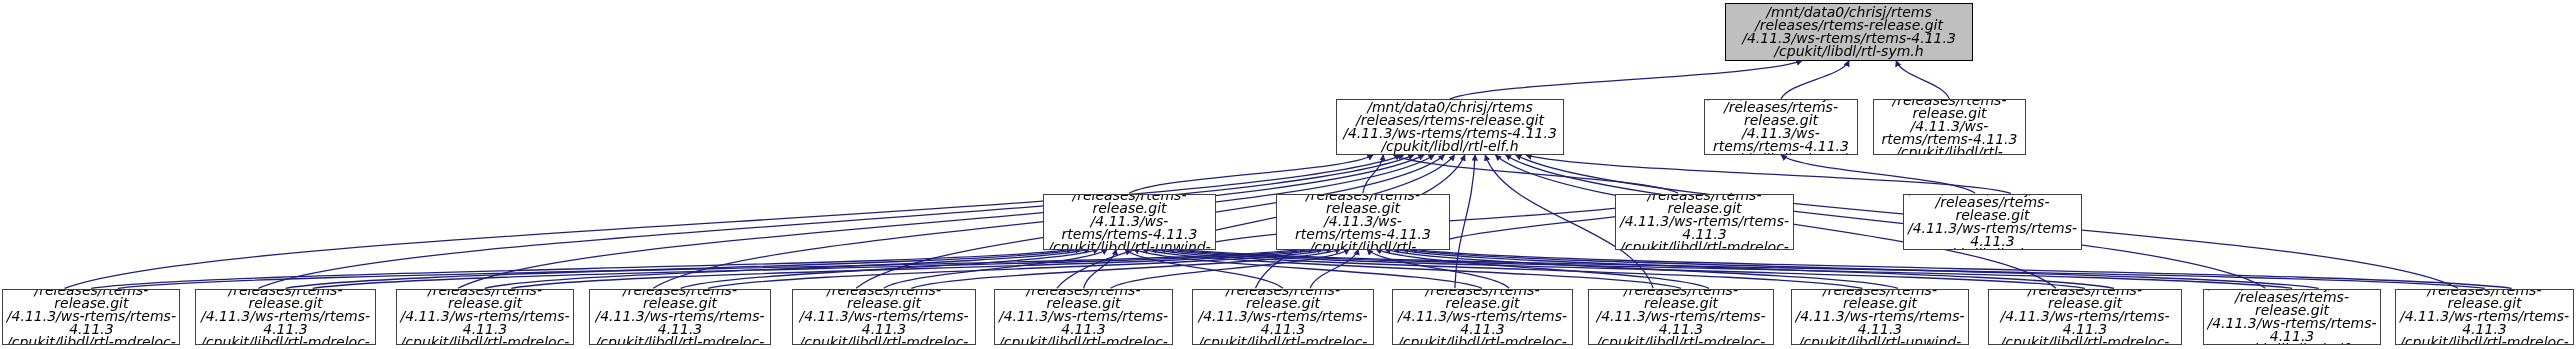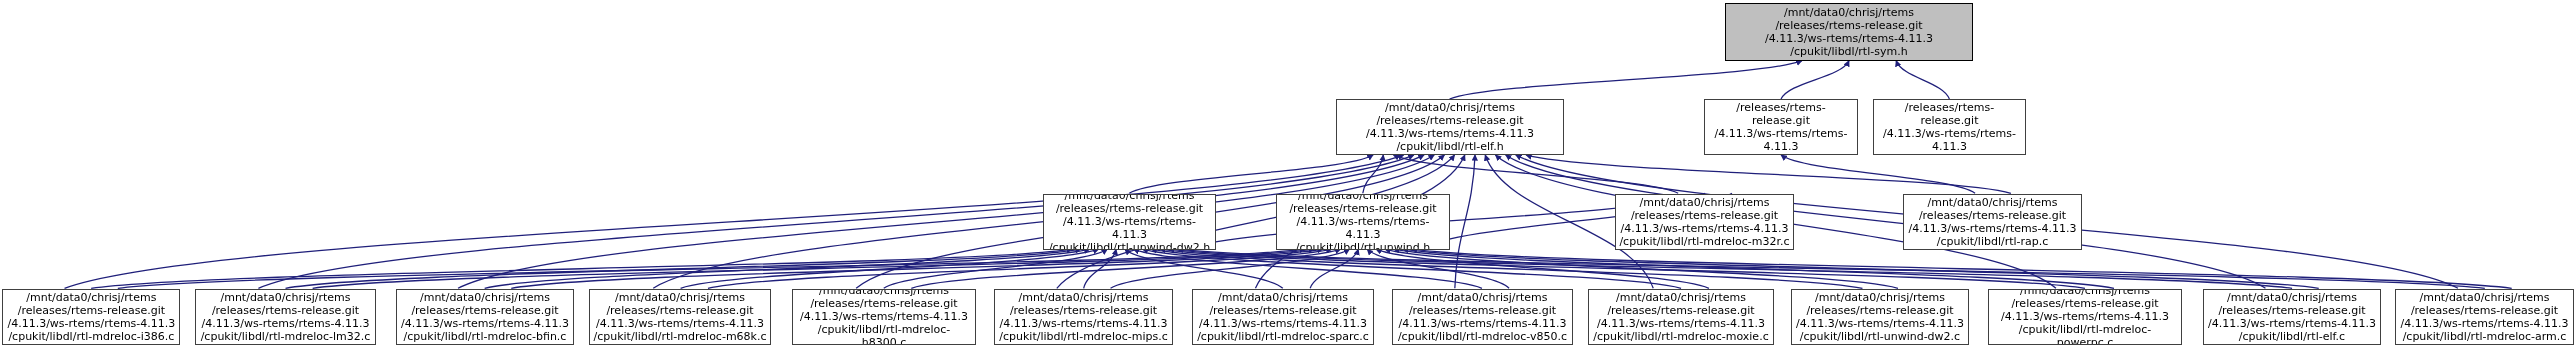--- a/index.html
+++ b/index.html
@@ -25,29 +25,30 @@
     width: 2576px;
     height: 349px;
     pointer-events: none;
   }
   .node {
     position: absolute;
     box-sizing: border-box;
     border: 0.8px solid #404040;
     background: #ffffff;
     color: #000000;
-    font-size: 11px;
+    font-size: 14px;
     line-height: 13px;
     text-align: center;
     padding: 2.4px 3.2px 3.2px 3.2px;
     white-space: pre-line;
     display: flex;
     align-items: center;
     justify-content: center;
     overflow: hidden;
+    font-style: italic;
   }
   .node.root {
     background: #bfbfbf;
     border: 0.8px solid #000000;
   }
   .node .label {
     display: block;
     width: 100%;
   }
 </style>

